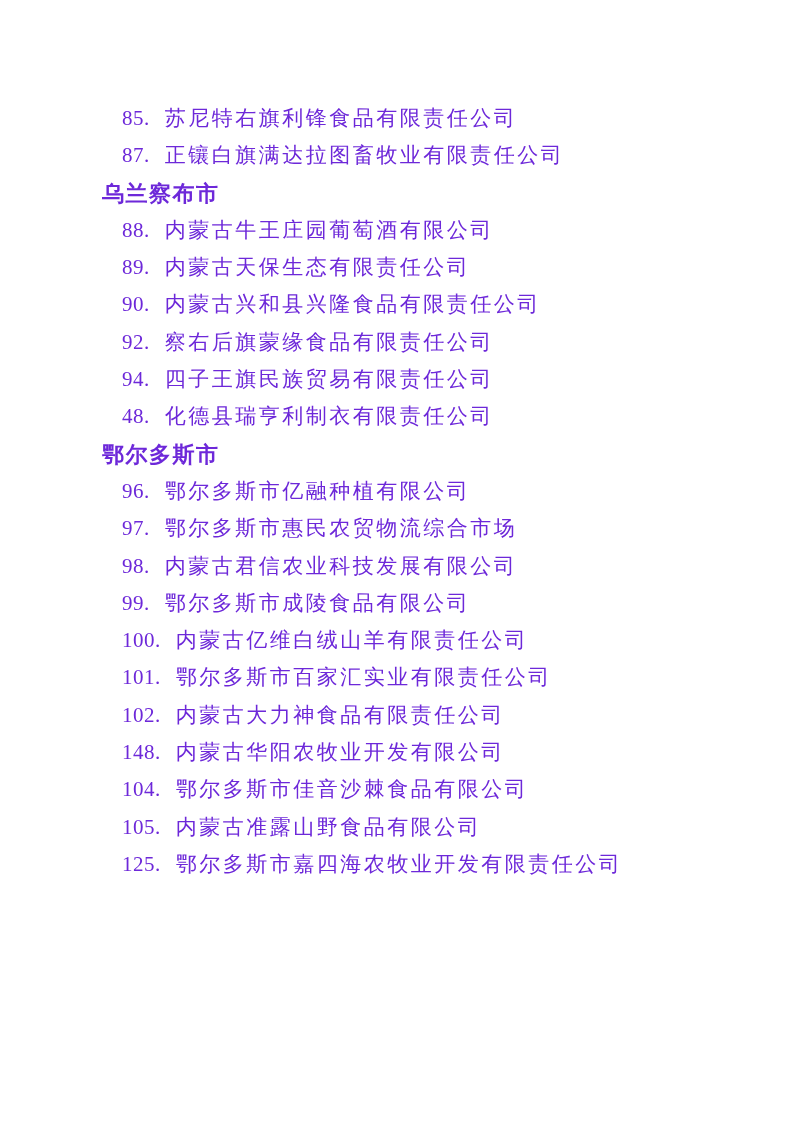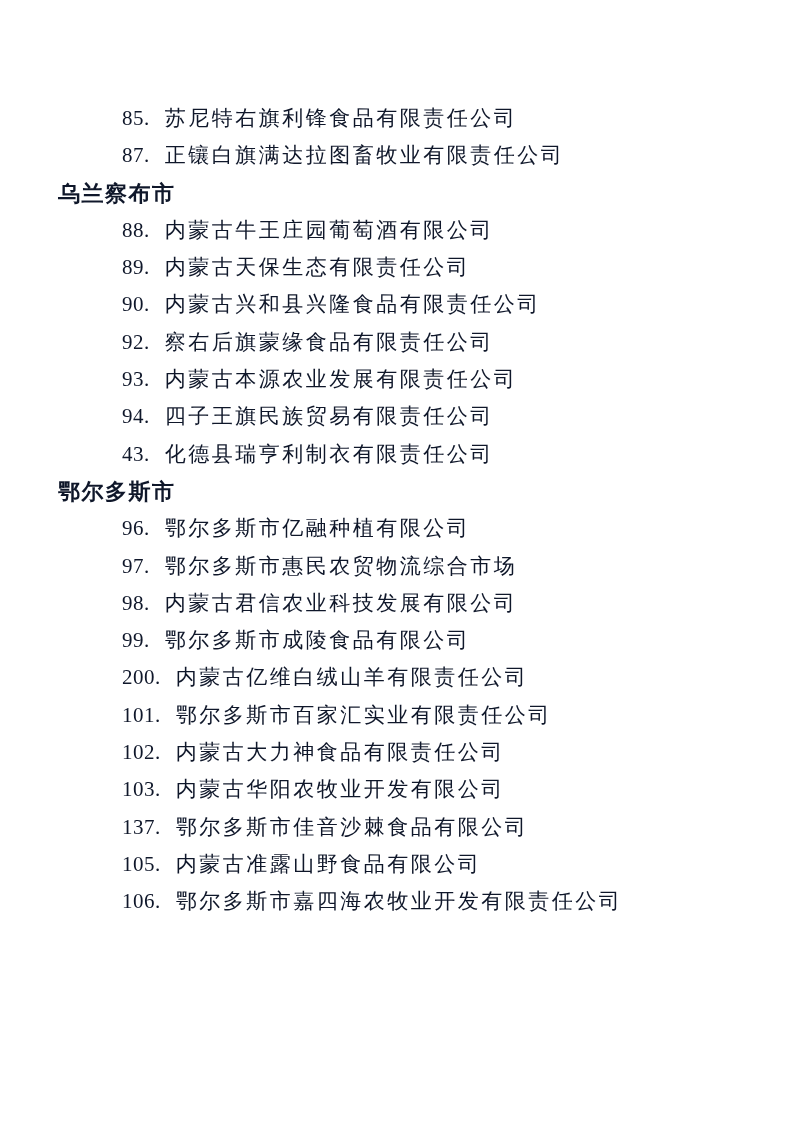--- a/index.html
+++ b/index.html
@@ -6,21 +6,21 @@
     margin: 0;
     padding: 0;
     background: #ffffff;
   }
   .page {
     position: relative;
     width: 793px;
     height: 1122px;
     background: #ffffff;
     overflow: hidden;
-    color: #0f172a;
+    color: #6d28d9;
     font-family: "Liberation Serif", "DejaVu Serif", serif;
   }
   .content {
     padding-top: 100px;
   }
   .row {
     height: 37.3px;
     line-height: 37.3px;
     padding-left: 122px;
     white-space: nowrap;
@@ -32,49 +32,48 @@
     font-family: "Liberation Serif", "DejaVu Serif", serif;
     letter-spacing: 0.5px;
   }
   .row .name {
     font-family: "Liberation Serif", "DejaVu Serif", serif;
     letter-spacing: 2.5px;
   }
   .heading {
     height: 37.3px;
     line-height: 37.3px;
-    padding-left: 58px;
+    padding-left: 102px;
     font-family: "Liberation Sans", "DejaVu Sans", sans-serif;
     font-weight: bold;
     font-size: 22px;
     letter-spacing: 1.5px;
     white-space: nowrap;
   }
 </style>
 </head>
 <body>
 
 <div class="page">
   <div class="content" id="list-root">
       <div class="row"><span class="num">85.</span><span class="name">苏尼特右旗利锋食品有限责任公司</span></div>
       <div class="row"><span class="num">87.</span><span class="name">正镶白旗满达拉图畜牧业有限责任公司</span></div>
       <div class="heading">乌兰察布市</div>
       <div class="row"><span class="num">88.</span><span class="name">内蒙古牛王庄园葡萄酒有限公司</span></div>
       <div class="row"><span class="num">89.</span><span class="name">内蒙古天保生态有限责任公司</span></div>
       <div class="row"><span class="num">90.</span><span class="name">内蒙古兴和县兴隆食品有限责任公司</span></div>
       <div class="row"><span class="num">92.</span><span class="name">察右后旗蒙缘食品有限责任公司</span></div>
-      <div class="row"><span class="num">93.</span><span class="name">内蒙古本源农业发展有限责任公司</span></div>
       <div class="row"><span class="num">94.</span><span class="name">四子王旗民族贸易有限责任公司</span></div>
-      <div class="row"><span class="num">43.</span><span class="name">化德县瑞亨利制衣有限责任公司</span></div>
+      <div class="row"><span class="num">48.</span><span class="name">化德县瑞亨利制衣有限责任公司</span></div>
       <div class="heading">鄂尔多斯市</div>
       <div class="row"><span class="num">96.</span><span class="name">鄂尔多斯市亿融种植有限公司</span></div>
       <div class="row"><span class="num">97.</span><span class="name">鄂尔多斯市惠民农贸物流综合市场</span></div>
       <div class="row"><span class="num">98.</span><span class="name">内蒙古君信农业科技发展有限公司</span></div>
       <div class="row"><span class="num">99.</span><span class="name">鄂尔多斯市成陵食品有限公司</span></div>
-      <div class="row"><span class="num">200.</span><span class="name">内蒙古亿维白绒山羊有限责任公司</span></div>
+      <div class="row"><span class="num">100.</span><span class="name">内蒙古亿维白绒山羊有限责任公司</span></div>
       <div class="row"><span class="num">101.</span><span class="name">鄂尔多斯市百家汇实业有限责任公司</span></div>
       <div class="row"><span class="num">102.</span><span class="name">内蒙古大力神食品有限责任公司</span></div>
-      <div class="row"><span class="num">103.</span><span class="name">内蒙古华阳农牧业开发有限公司</span></div>
-      <div class="row"><span class="num">137.</span><span class="name">鄂尔多斯市佳音沙棘食品有限公司</span></div>
+      <div class="row"><span class="num">148.</span><span class="name">内蒙古华阳农牧业开发有限公司</span></div>
+      <div class="row"><span class="num">104.</span><span class="name">鄂尔多斯市佳音沙棘食品有限公司</span></div>
       <div class="row"><span class="num">105.</span><span class="name">内蒙古准露山野食品有限公司</span></div>
-      <div class="row"><span class="num">106.</span><span class="name">鄂尔多斯市嘉四海农牧业开发有限责任公司</span></div>
+      <div class="row"><span class="num">125.</span><span class="name">鄂尔多斯市嘉四海农牧业开发有限责任公司</span></div>
     </div>
 </div>
 
 </body></html>

